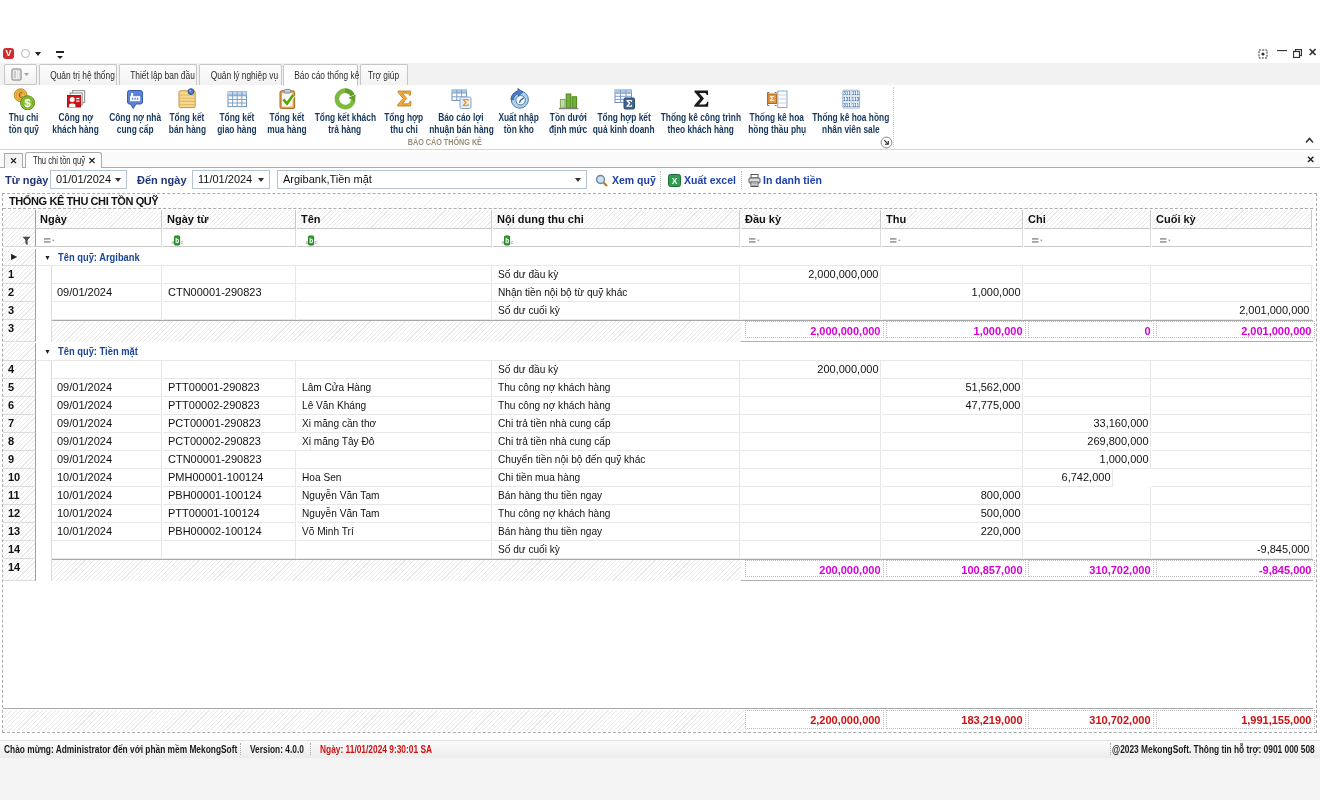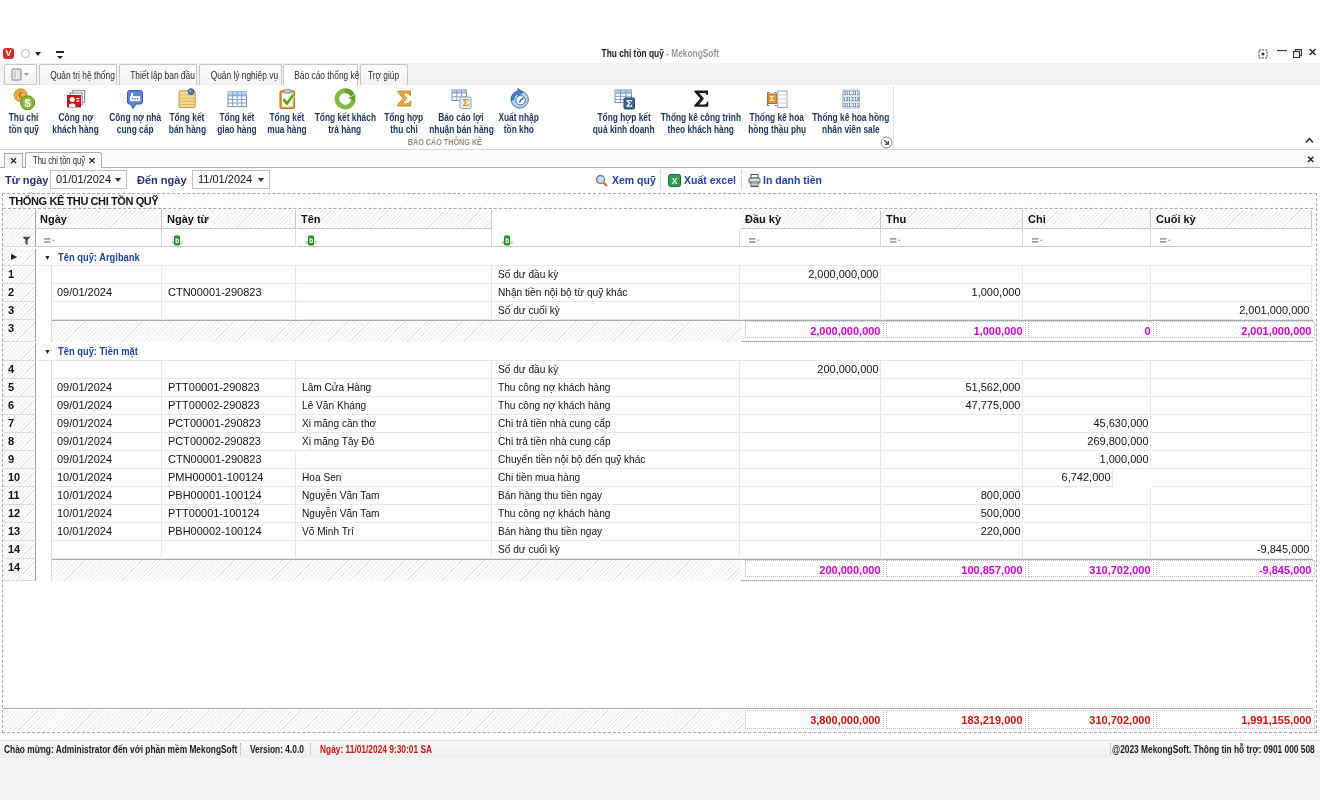--- a/index.html
+++ b/index.html
@@ -73,21 +73,20 @@
 .ssep { position:absolute; top:2px; height:12px; border-left:1px dotted #aaa; }
 </style></head>
 <body>
 <div id="win">
   <div id="tb">
     <div id="vlogo">V</div>
     <div id="circ"></div>
     <div class="dtri" style="left:35px;top:8px"></div>
     <div id="cust"></div>
       <div class="dtri" style="left:56.5px;top:12px;border-top-width:3.5px"></div>
-    <div id="wtitle"><span class="condc" style="font-weight:bold">Thu chi tồn quỹ <span style="color:#9a9a9a">- MekongSoft</span></span></div>
     <svg class="wbtn" style="left:1258px;top:5px" width="10" height="10" viewBox="0 0 10 10">
         <rect x="1" y="1" width="8" height="8" fill="none" stroke="#333" stroke-dasharray="2 1.2"></rect>
         <circle cx="5" cy="5" r="1.6" fill="#333"></circle>
       </svg>
     <div class="wbtn" style="left:1277px;top:1px">—</div>
     <svg class="wbtn" style="left:1293px;top:5px" width="9" height="9" viewBox="0 0 9 9">
         <rect x="2.5" y="0.5" width="6" height="6" fill="none" stroke="#333" stroke-width="1.2"></rect>
         <rect x="0.5" y="2.5" width="6" height="6" fill="#fff" stroke="#333" stroke-width="1.2"></rect>
       </svg>
     <div class="wbtn" style="left:1308px;top:2px;font-size:11px">✕</div>
@@ -204,20 +203,30 @@
         <div class="ricon"><svg width="22" height="22" viewBox="0 0 22 22">
             <rect x="2" y="2" width="14.5" height="10.5" fill="#fff" stroke="#6f94bd"></rect>
             <rect x="2" y="2" width="14.5" height="3" fill="#a9c7e8"></rect>
             <path d="M2 5 h14.5 M2 8.8 h14.5 M6.8 2 v10.5 M11.6 2 v10.5" stroke="#7f9fc4"></path>
             <rect x="10" y="9" width="11" height="11.5" rx="1.4" fill="#e4edf6" stroke="#88a4c4"></rect>
             <path d="M12.5 11 h6 v2 h-0.8 c-0.2-0.7-0.5-0.9-1.3-0.9 h-1.6 l2.1 2.4 -2.2 2.5 h1.8 c0.9 0 1.2-0.3 1.4-1.1 h0.8 l-0.2 2.2 h-6 v-0.7 l2.6-2.9 -2.5-2.8z" fill="#e8941e"></path>
           </svg></div>
         <div class="rl"><span class="condc">Báo cáo lợi</span></div>
         <div class="rl"><span class="condc">nhuận bán hàng</span></div>
       </div>
+      <div class="ritem" style="left:508px;width:120px">
+        <div class="ricon"><svg width="22" height="22" viewBox="0 0 22 22">
+            <rect x="3.4" y="11.4" width="4.6" height="8.6" fill="#c2dba4" stroke="#7fa85c"></rect>
+            <rect x="9.2" y="6" width="4.6" height="14" fill="#72ae3c" stroke="#4c8618"></rect>
+            <rect x="15" y="8.8" width="4.6" height="11.2" fill="#72ae3c" stroke="#4c8618"></rect>
+            <path d="M2 20.6 h19.4" stroke="#808080" stroke-width="1.3"></path>
+          </svg></div>
+        <div class="rl"><span class="condc">Tồn dưới</span></div>
+        <div class="rl"><span class="condc">định mức</span></div>
+      </div>
       <div class="ritem" style="left:564px;width:120px">
         <div class="ricon"><svg width="22" height="22" viewBox="0 0 22 22">
             <rect x="2" y="2" width="16.5" height="12.5" fill="#fff" stroke="#6f94bd"></rect>
             <rect x="2" y="2" width="16.5" height="3.2" fill="#a9c7e8"></rect>
             <path d="M2 5.2 h16.5 M2 8.3 h16.5 M2 11.4 h16.5 M7.5 2 v12.5 M13 2 v12.5" stroke="#7f9fc4"></path>
             <rect x="11" y="10" width="10.5" height="11" rx="1.2" fill="#44668e" stroke="#2b4a6e"></rect>
             <path d="M13.4 12 h5.6 v1.9 h-0.7 c-0.2-0.7-0.5-0.8-1.2-0.8 h-1.6 l2 2.2 -2.1 2.4 h1.7 c0.8 0 1.1-0.3 1.3-1 h0.7 l-0.1 2.1 h-5.6 v-0.7 l2.4-2.7 -2.4-2.6z" fill="#fff"></path>
           </svg></div>
         <div class="rl"><span class="condc">Tổng hợp kết</span></div>
         <div class="rl"><span class="condc">quả kinh doanh</span></div>
@@ -269,20 +278,21 @@
   <div id="dtabs">
     <div id="dx">✕</div>
     <div id="dtab"><span class="cond" style="font-size:10px">Thu chi tồn quỹ</span><b>✕</b></div>
     <div id="dx2">✕</div>
   </div>
   <div id="fbar">
     <div class="flab" style="left:5px">Từ ngày</div>
     <div class="finp" style="left:50px;width:77px">01/01/2024<div class="farr"></div></div>
     <div class="flab" style="left:137px">Đến ngày</div>
     <div class="finp" style="left:192px;width:78px">11/01/2024<div class="farr"></div></div>
+    <div class="finp" style="left:277px;width:310px">Argibank,Tiền mặt<div class="farr"></div></div>
     <svg class="abs" style="left:595px;top:6px" width="14" height="14" viewBox="0 0 14 14">
         <circle cx="5.5" cy="5.5" r="4" fill="#cfe0ee" stroke="#6b87a8" stroke-width="1.4"></circle>
         <path d="M8.5 8.5 L12 12" stroke="#b5793a" stroke-width="2.2"></path>
       </svg>
     <div class="flink" style="left:612px">Xem quỹ</div>
     <div class="fsep" style="left:660px"></div>
     <svg class="abs" style="left:668px;top:6px" width="13" height="13" viewBox="0 0 13 13">
         <rect x="0.5" y="0.5" width="12" height="12" rx="2" fill="#2e9e4f" stroke="#1c6e35"></rect>
         <text x="6.5" y="9.5" font-size="8.5" font-weight="bold" fill="#fff" text-anchor="middle">X</text>
       </svg>
@@ -296,20 +306,21 @@
       </svg>
     <div class="flink" style="left:763px">In danh tiền</div>
   </div>
   <div id="grid">
     <div id="gtitle">THỐNG KÊ THU CHI TỒN QUỸ</div>
     <div id="ghead">
         <div class="ind hatch" style="height:19px"></div>
         <div class="hcell hatch" style="left:33px;width:126px">Ngày</div>
         <div class="hcell hatch" style="left:160px;width:133px">Ngày từ</div>
         <div class="hcell hatch" style="left:294px;width:195px">Tên</div>
+        <div class="hcell hatch" style="left:490px;width:247px">Nội dung thu chi</div>
         <div class="hcell hatch" style="left:738px;width:140px">Đầu kỳ</div>
         <div class="hcell hatch" style="left:879px;width:141px">Thu</div>
         <div class="hcell hatch" style="left:1021px;width:127px">Chi</div>
         <div class="hcell hatch" style="left:1149px;width:160px">Cuối kỳ</div>
       </div>
     <div id="gfilter">
         <div class="ind hatch" style="height:18px">
           <span style="position:absolute;left:19px;top:3px"><svg width="9" height="10" viewBox="0 0 9 10">
               <path d="M0.5 0.8 h8 l-2.9 3.3 v5.1 l-2.2-1.6 V4.1z" fill="#4a4a4a"></path>
             </svg></span>
@@ -468,21 +479,21 @@
         <div class="ind hatch" style="top:0;height:18px">
           <span class="rn">7</span>
         </div>
         <div class="indw" style="left:33px;width:16px;height:18px"></div>
         <div class="cell" style="left:49px;width:110px;height:18px">09/01/2024</div>
         <div class="cell" style="left:160px;width:133px;height:18px">PCT00001-290823</div>
         <div class="cell" style="left:294px;width:195px;height:18px"><span class="ct">Xi măng cần thơ</span></div>
         <div class="cell" style="left:490px;width:247px;height:18px"><span class="ct">Chi trả tiền nhà cung cấp</span></div>
         <div class="cell num" style="left:738px;width:140px;height:18px"></div>
         <div class="cell num" style="left:879px;width:141px;height:18px"></div>
-        <div class="cell num" style="left:1021px;width:127px;height:18px">45,630,000</div>
+        <div class="cell num" style="left:1021px;width:127px;height:18px">33,160,000</div>
         <div class="cell num" style="left:1149px;width:160px;height:18px"></div>
       </div>
       <div class="row" style="top:239px;height:18px">
         <div class="ind hatch" style="top:0;height:18px">
           <span class="rn">8</span>
         </div>
         <div class="indw" style="left:33px;width:16px;height:18px"></div>
         <div class="cell" style="left:49px;width:110px;height:18px">09/01/2024</div>
         <div class="cell" style="left:160px;width:148px;height:18px">PCT00002-290823</div>
         <div class="cell" style="left:294px;width:195px;height:18px"><span class="ct">Xi măng Tây Đô</span></div>
@@ -583,21 +594,21 @@
         <div class="indw" style="left:33px;width:16px;height:22px"></div>
         <div class="fhatch hatch" style="left:49px;width:689px;height:22px"></div>
         <div style="position:absolute;left:49px;width:1261px;top:0;height:1px;background:#a8a8a8"></div>
         <div class="fcell mag" style="left:742px;width:139px;top:1px;height:17px">200,000,000</div>
         <div class="fcell mag" style="left:883px;width:140px;top:1px;height:17px">100,857,000</div>
         <div class="fcell mag" style="left:1025px;width:126px;top:1px;height:17px">310,702,000</div>
         <div class="fcell mag" style="left:1153px;width:159px;top:1px;height:17px">-9,845,000</div>
       </div>
     <div id="gtotal">
         <div class="hatch" style="position:absolute;left:1px;top:1px;width:743px;height:21px"></div>
-        <div class="fcell red" style="left:742px;width:139px;height:19px;top:1px">3,800,000,000</div>
+        <div class="fcell red" style="left:742px;width:139px;height:19px;top:1px">2,200,000,000</div>
         <div class="fcell red" style="left:883px;width:140px;height:19px;top:1px">183,219,000</div>
         <div class="fcell red" style="left:1025px;width:126px;height:19px;top:1px">310,702,000</div>
         <div class="fcell red" style="left:1153px;width:159px;height:19px;top:1px">1,991,155,000</div>
       </div>
   </div>
   <div id="sbar">
     <span style="position:absolute;left:4px;top:2px"><span class="cond">Chào mừng: Administrator đến với phần mềm MekongSoft</span></span>
     <div class="ssep" style="left:240px"></div>
     <span style="position:absolute;left:250px;top:2px"><span class="cond">Version: 4.0.0</span></span>
     <div class="ssep" style="left:310px"></div>

